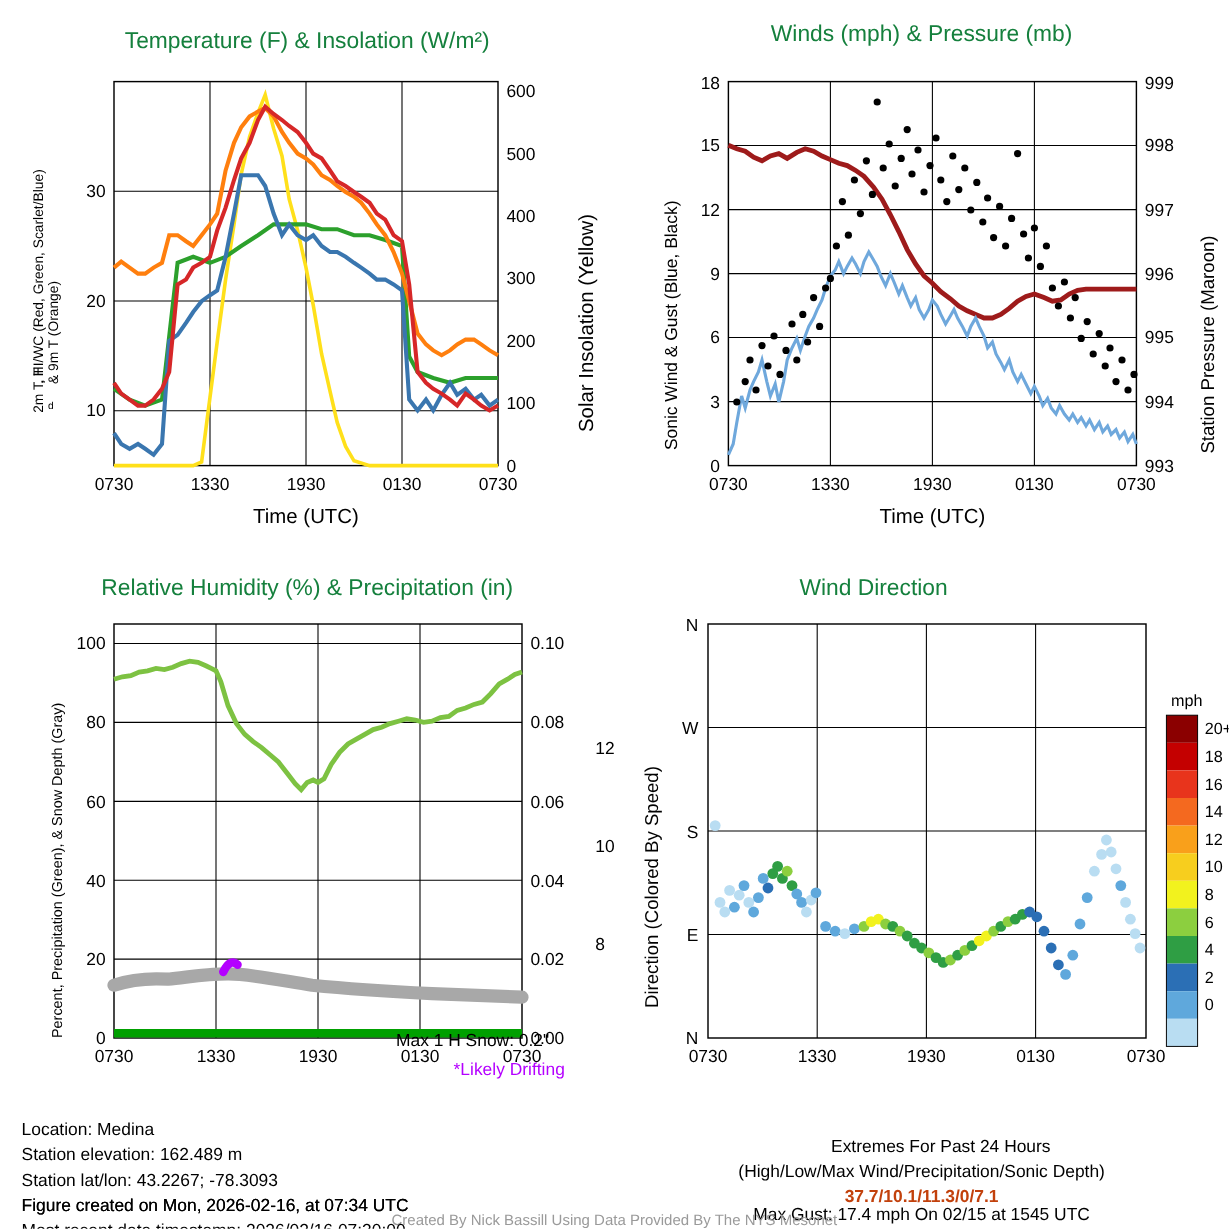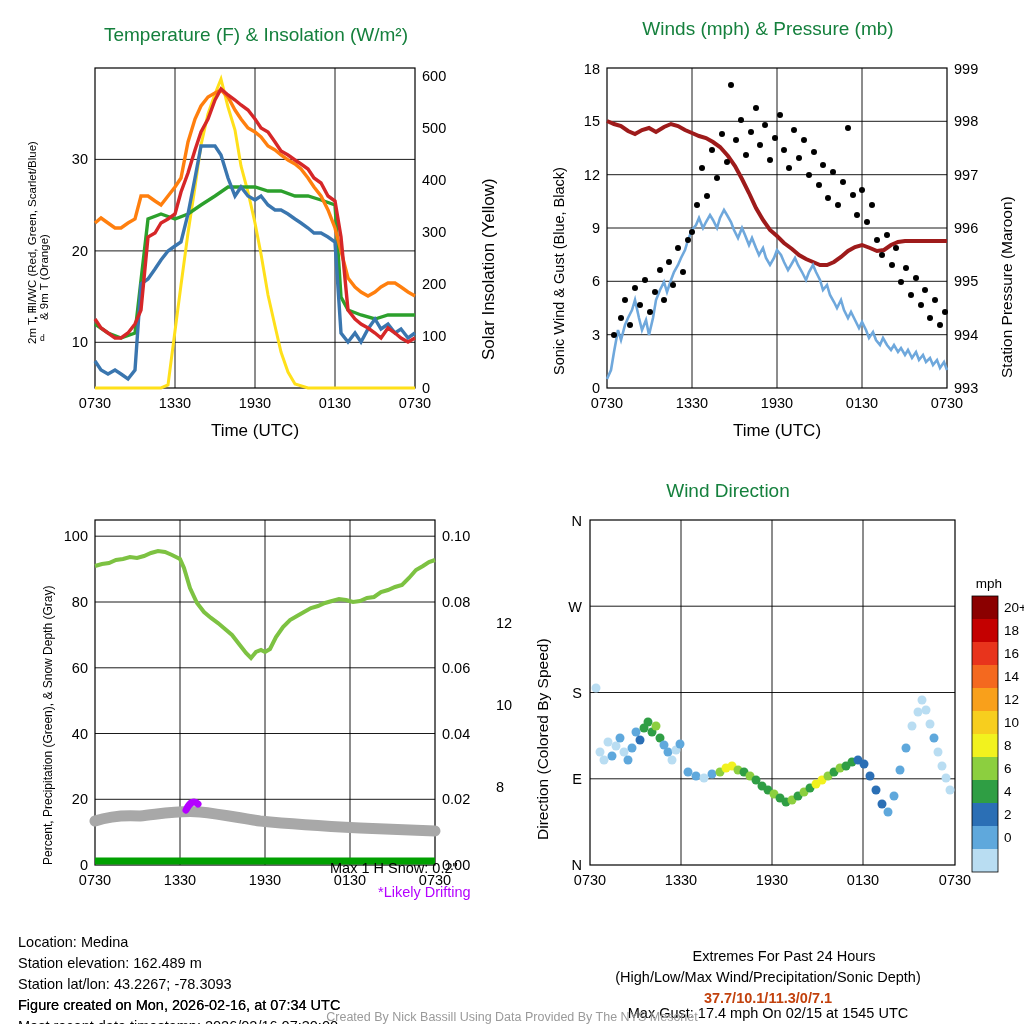--- a/index.html
+++ b/index.html
@@ -192,20 +192,21 @@
       <text x="442" y="180" font-size="14.5">997</text>
       <text x="442" y="126" font-size="14.5">998</text>
       <text x="442" y="74" font-size="14.5">999</text>
     </g>
     <text transform="translate(52,375) rotate(-90)" font-size="14.5">Sonic Wind &amp; Gust (Blue, Black)</text>
     <text transform="translate(500,378) rotate(-90)" font-size="15.5">Station Pressure (Maroon)</text>
   </svg>
 </div>
 
 <div class="panel" style="left:0;top:460px;width:512px;height:460px;">
+  <div class="ptitle" style="top:20px;left:0;">Relative Humidity (%) &amp; Precipitation (in)</div>
   <svg width="512" height="460">
     <rect x="95" y="60" width="340" height="345" fill="#ffffff" stroke="#000" stroke-width="1.2"></rect>
     <g stroke="#000" stroke-width="0.9">
       <line x1="180" y1="60" x2="180" y2="405"></line>
       <line x1="265" y1="60" x2="265" y2="405"></line>
       <line x1="350" y1="60" x2="350" y2="405"></line>
       <line x1="95" y1="339.3" x2="435" y2="339.3"></line>
       <line x1="95" y1="273.5" x2="435" y2="273.5"></line>
       <line x1="95" y1="207.8" x2="435" y2="207.8"></line>
       <line x1="95" y1="142" x2="435" y2="142"></line>

